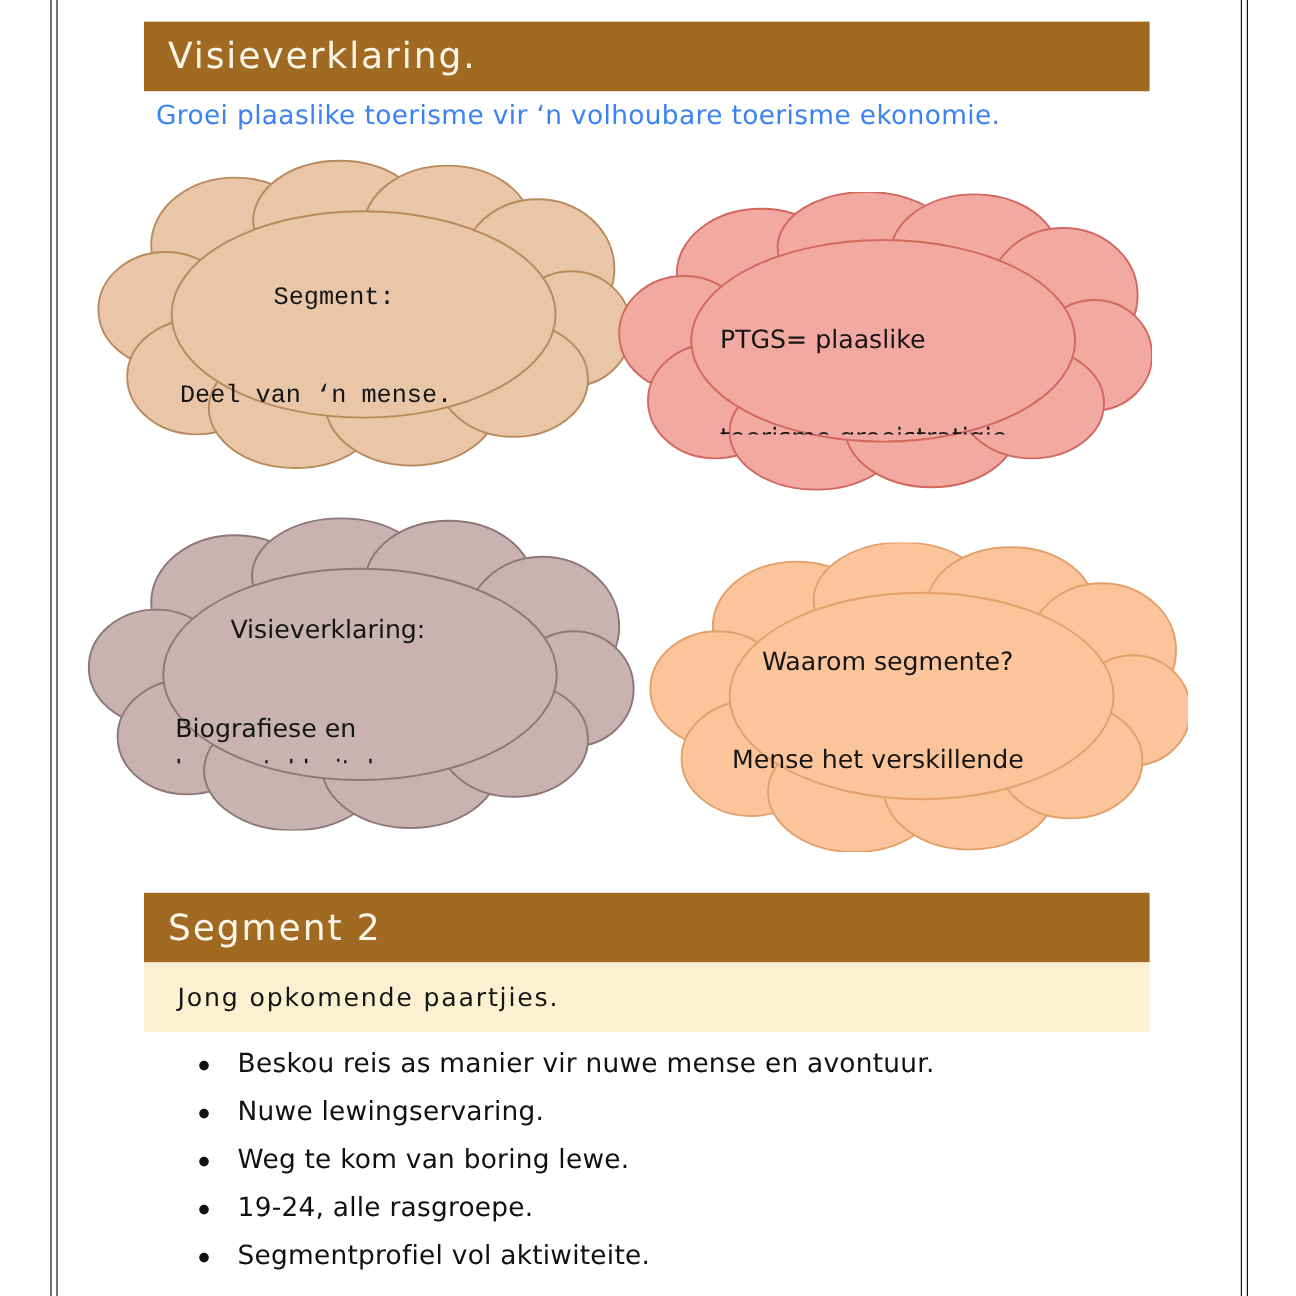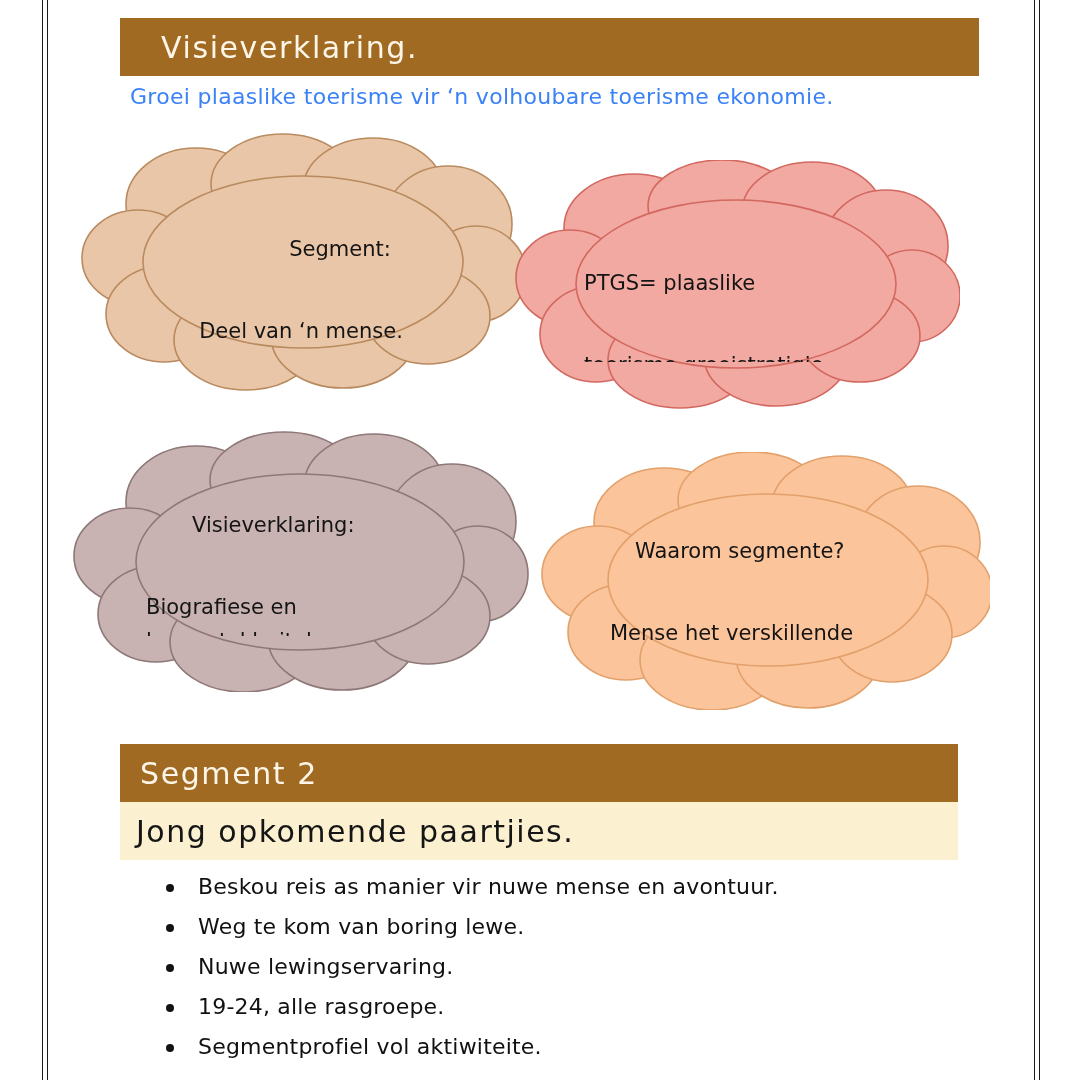--- a/index.html
+++ b/index.html
@@ -38,39 +38,39 @@
     align-items: center;
   }
   .bar-text {
     color: #fdf6e8;
     font-size: 30px;
     letter-spacing: 1.6px;
     padding-left: 20px;
     white-space: nowrap;
   }
 
-  #header-bar  { left: 120px; top: 18px;  width: 838px; height: 58px; padding-left: 21px; }
+  #header-bar  { left: 120px; top: 18px;  width: 838px; height: 58px; }
   #segment-bar { left: 120px; top: 744px; width: 838px; height: 58px; }
 
   
   #segment-subtitle-band {
     position: absolute;
     left: 120px;
     top: 802px;
     width: 838px;
     height: 58px;
     background: #fbf0d0;
     display: flex;
     align-items: center;
   }
   #segment-subtitle-band .sub-text {
     color: #151515;
-    font-size: 30px;
+    font-size: 21px;
     letter-spacing: 1.5px;
-    padding-left: 16px;
+    padding-left: 28px;
     white-space: nowrap;
   }
 
   
   #vision-statement {
     position: absolute;
     left: 130px;
     top: 84px;
     width: 860px;
     font-size: 22px;
@@ -102,26 +102,26 @@
     display: block;
     margin-bottom: 14px;
   }
 
   #cloud-segment        { left: 78px;  top: 132px; width: 450px; height: 260px; }
   #cloud-ptgs           { left: 508px; top: 160px; width: 452px; height: 250px; }
   #cloud-segmentprofiel { left: 68px;  top: 430px; width: 462px; height: 262px; }
   #cloud-waarom         { left: 538px; top: 452px; width: 452px; height: 258px; }
 
   #cloud-segment .cloud-text {
-    left: 58px; top: 66px; width: 330px; height: 140px; text-align: center;
+    left: 72px; top: 66px; width: 330px; height: 140px; text-align: left; font-family: Liberation Mono, monospace;
   }
   #cloud-segment .cloud-title { margin-left: 78px; }
 
   #cloud-ptgs .cloud-text {
-    left: 76px; top: 72px; width: 340px; height: 130px;
+    left: 92px; top: 72px; width: 340px; height: 130px;
   }
 
   #cloud-segmentprofiel .cloud-text {
     left: 78px; top: 44px; width: 290px; height: 162px;
   }
   #cloud-segmentprofiel .cloud-title { margin-left: 46px; }
 
   #cloud-waarom .cloud-text {
     left: 72px; top: 48px; width: 330px; height: 150px;
   }
@@ -265,19 +265,19 @@
   <div class="bar" id="segment-bar">
     <span class="bar-text">Segment 2</span>
   </div>
 
   <div id="segment-subtitle-band">
     <span class="sub-text">Jong opkomende paartjies.</span>
   </div>
 
   <ul id="segment-bullets">
     <li>Beskou reis as manier vir nuwe mense en avontuur.</li>
+    <li>Nuwe lewingservaring.</li>
     <li>Weg te kom van boring lewe.</li>
-    <li>Nuwe lewingservaring.</li>
     <li>19-24, alle rasgroepe.</li>
     <li>Segmentprofiel vol aktiwiteite.</li>
   </ul>
 
 </div>
 
 </body></html>

